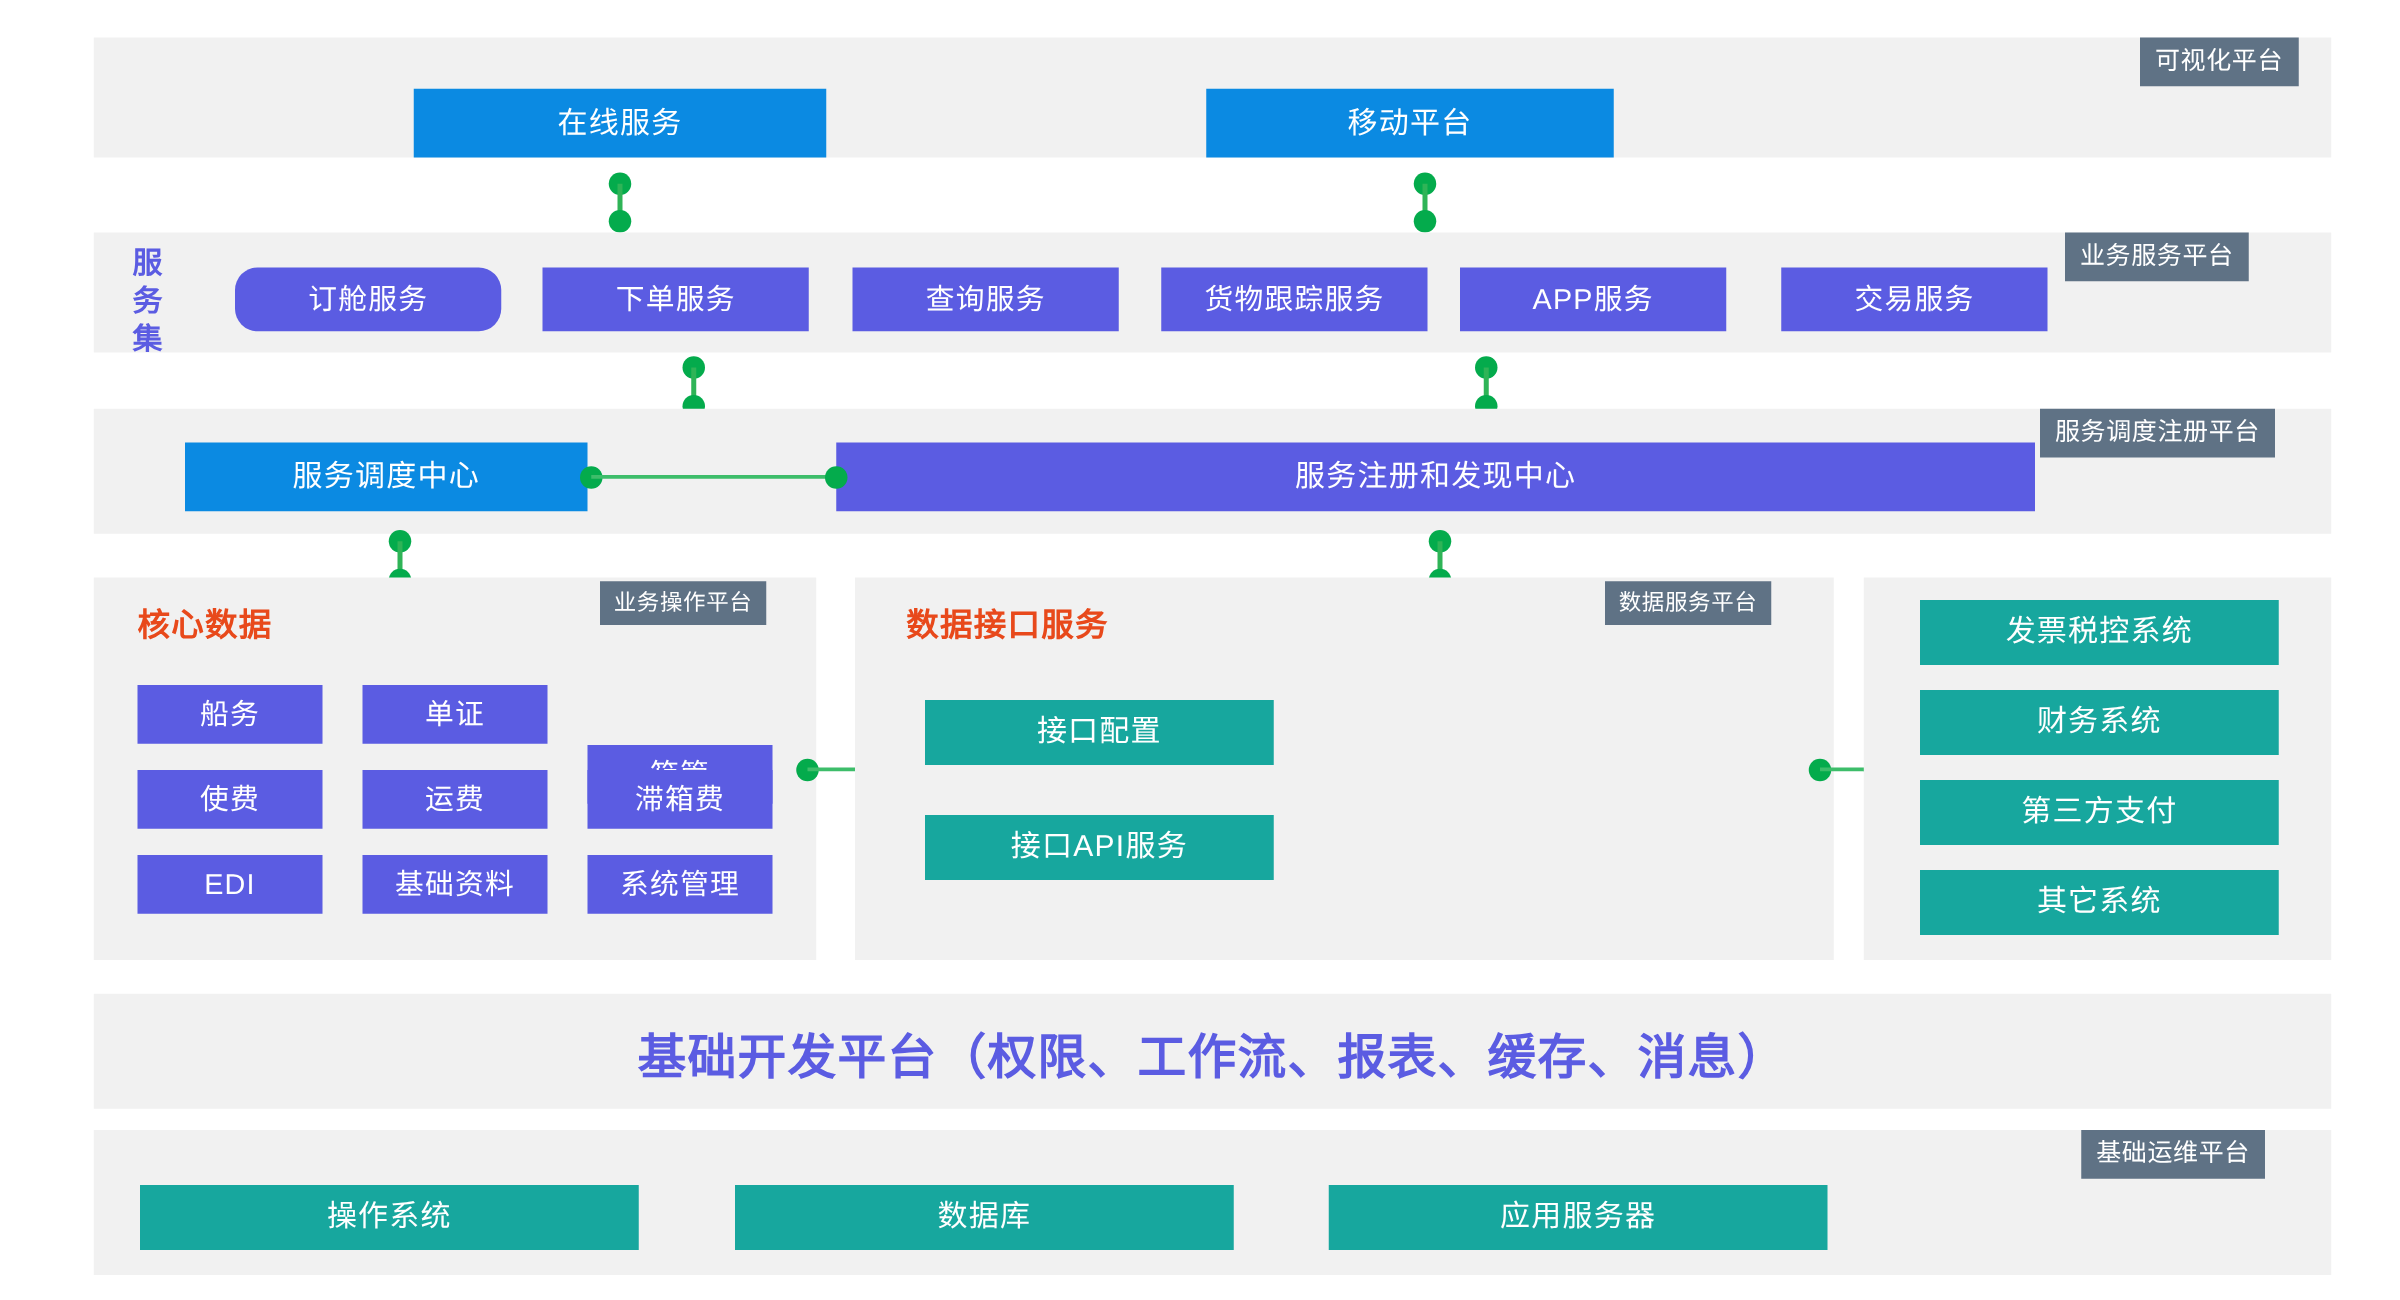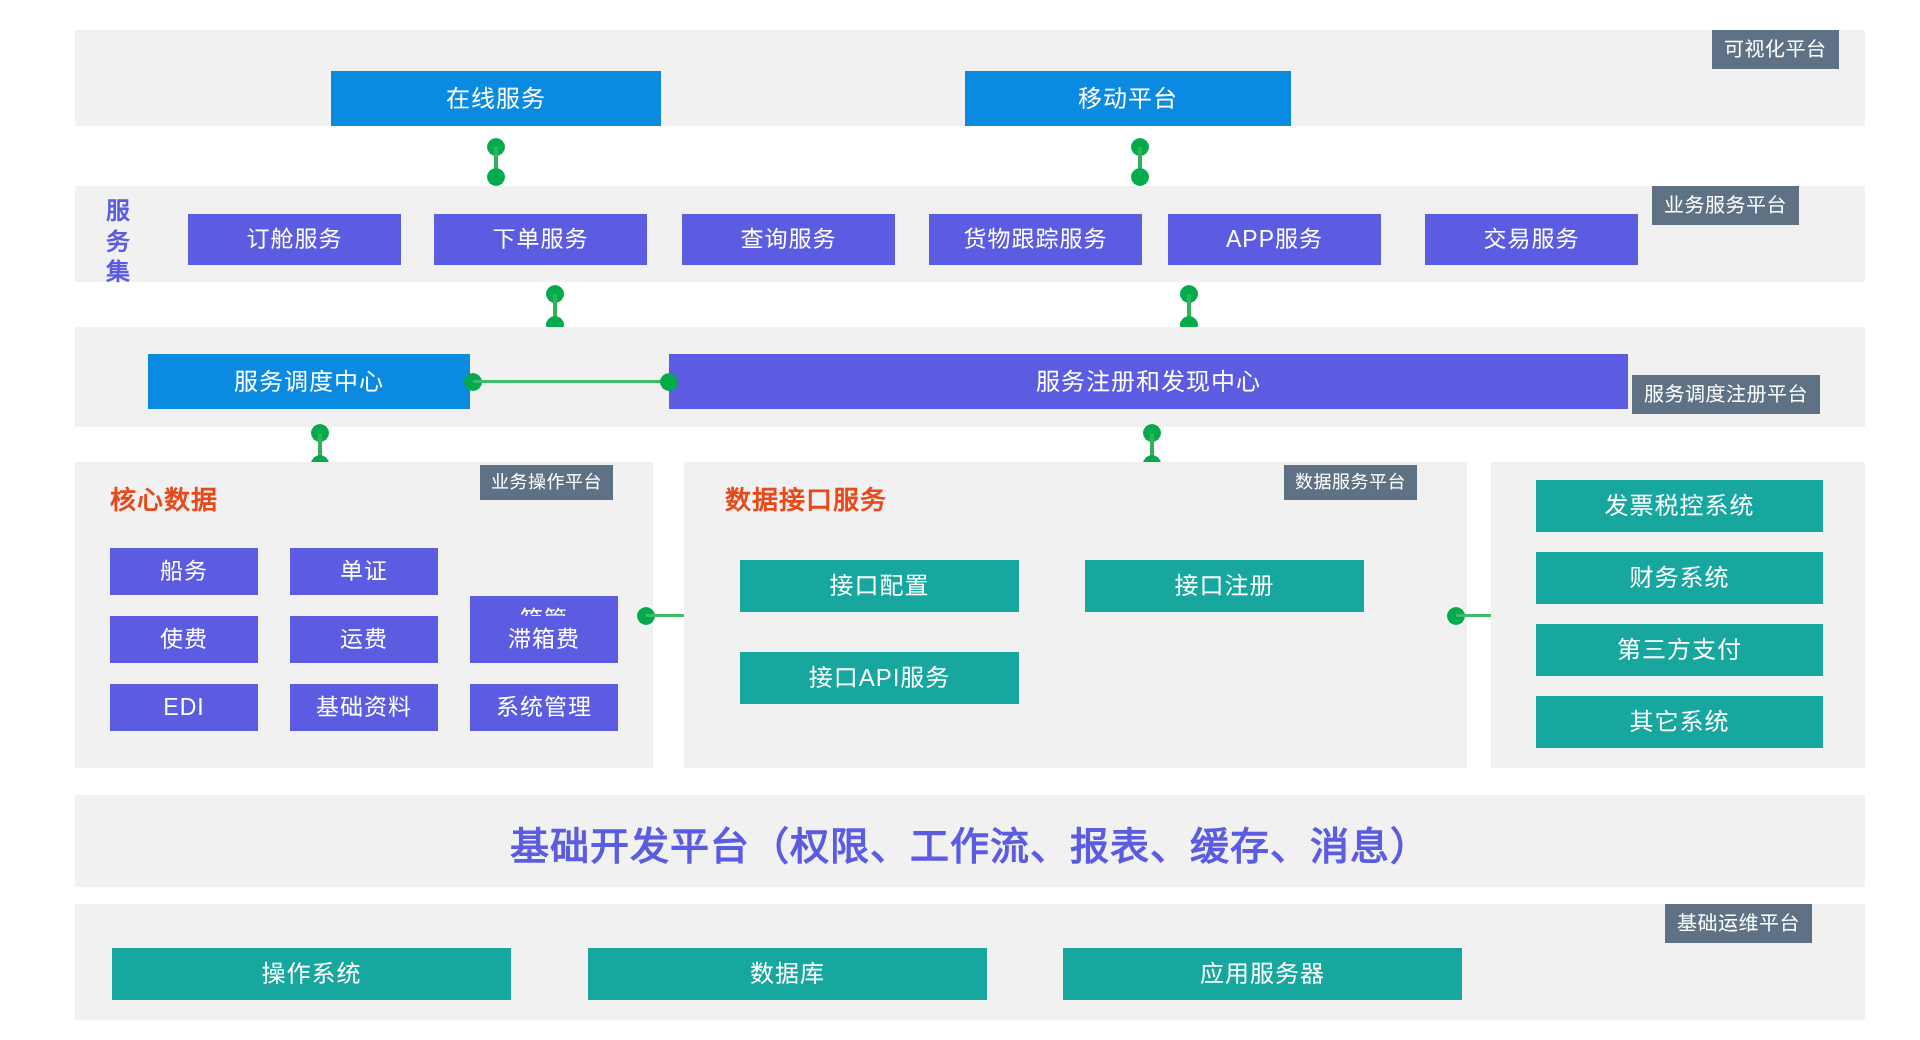--- a/index.html
+++ b/index.html
@@ -124,38 +124,38 @@
   <div class="dot" style="left:1131px; top:138px;"></div>
   <div class="conn-v" style="left:1138px; top:147px; height:22px;"></div>
   <div class="dot" style="left:1131px; top:168px;"></div>
 
   <div class="band" style="left:75px; top:186px; width:1790px; height:96px;"></div>
 
   <div class="plat-tag" style="left:1652px; top:186px;">业务服务平台</div>
 
   <div class="vlabel" style="left:101px; top:196px;">服务集</div>
 
-  <div class="box purple small" style="left:188px; top:214px; width:213px; height:51px;">订舱服务</div>
+  <div class="box purple small" style="left:188px; top:214px; width:213px; height:51px;border-radius:18px;">订舱服务</div>
   <div class="box purple small" style="left:434px; top:214px; width:213px; height:51px;">下单服务</div>
   <div class="box purple small" style="left:682px; top:214px; width:213px; height:51px;">查询服务</div>
   <div class="box purple small" style="left:929px; top:214px; width:213px; height:51px;">货物跟踪服务</div>
   <div class="box purple small" style="left:1168px; top:214px; width:213px; height:51px;">APP服务</div>
   <div class="box purple small" style="left:1425px; top:214px; width:213px; height:51px;">交易服务</div>
 
   <div class="dot" style="left:546px; top:285px;"></div>
   <div class="conn-v" style="left:553px; top:294px; height:24px;"></div>
   <div class="dot" style="left:546px; top:316px;"></div>
 
   <div class="dot" style="left:1180px; top:285px;"></div>
   <div class="conn-v" style="left:1187px; top:294px; height:24px;"></div>
   <div class="dot" style="left:1180px; top:316px;"></div>
 
   <div class="band" style="left:75px; top:327px; width:1790px; height:100px;"></div>
 
-  <div class="plat-tag" style="left:1632px; top:327px;margin-top:48px;">服务调度注册平台</div>
+  <div class="plat-tag" style="left:1632px; top:327px;">服务调度注册平台</div>
 
   <div class="box blue" style="left:148px; top:354px; width:322px; height:55px;">服务调度中心</div>
 
   <div class="box purple" style="left:669px; top:354px; width:959px; height:55px;">服务注册和发现中心</div>
 
   <div class="dot" style="left:464px; top:373px;"></div>
   <div class="conn-h" style="left:473px; top:380px; width:196px;"></div>
   <div class="dot" style="left:660px; top:373px;"></div>
 
   <div class="dot" style="left:311px; top:424px;"></div>
@@ -188,21 +188,20 @@
   <div class="conn-h" style="left:646px; top:614px; width:47px;"></div>
   <div class="dot" style="left:684px; top:607px;"></div>
 
   <div class="band" style="left:684px; top:462px; width:783px; height:306px;"></div>
 
   <div class="plat-tag" style="left:1284px; top:465px; font-size:18px; padding:8px 11px 9px 11px;">数据服务平台</div>
 
   <div class="group-title" style="left:725px; top:487px;">数据接口服务</div>
 
   <div class="box teal" style="left:740px; top:560px; width:279px; height:52px;">接口配置</div>
-  <div class="box teal" style="left:1085px; top:560px; width:279px; height:52px;">接口注册</div>
   <div class="box teal" style="left:740px; top:652px; width:279px; height:52px;">接口API服务</div>
 
   <div class="dot" style="left:1447px; top:607px;"></div>
   <div class="conn-h" style="left:1456px; top:614px; width:44px;"></div>
   <div class="dot" style="left:1491px; top:607px;"></div>
 
   <div class="band" style="left:1491px; top:462px; width:374px; height:306px;"></div>
 
   <div class="box teal" style="left:1536px; top:480px; width:287px; height:52px;">发票税控系统</div>
   <div class="box teal" style="left:1536px; top:552px; width:287px; height:52px;">财务系统</div>

